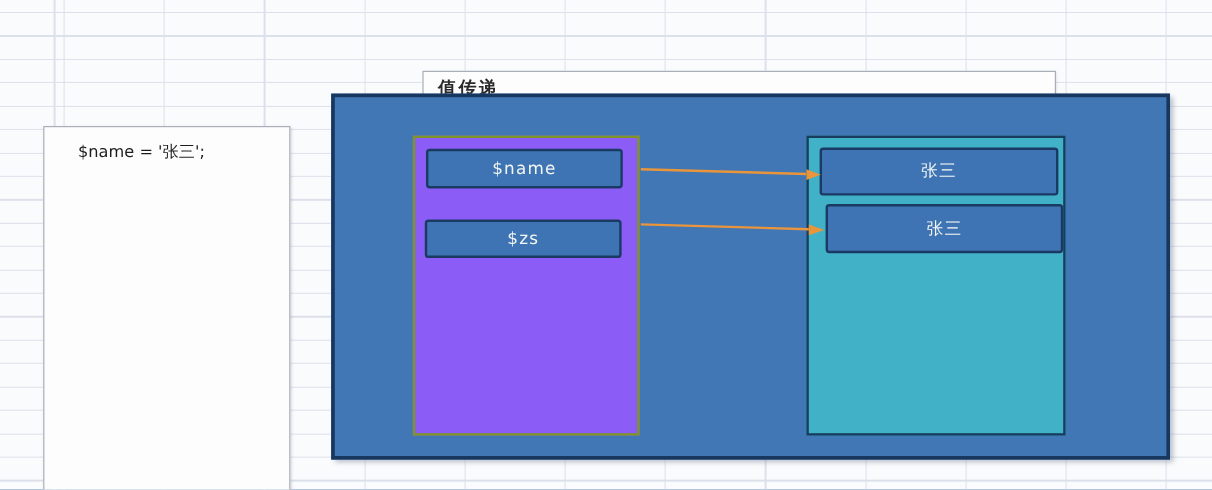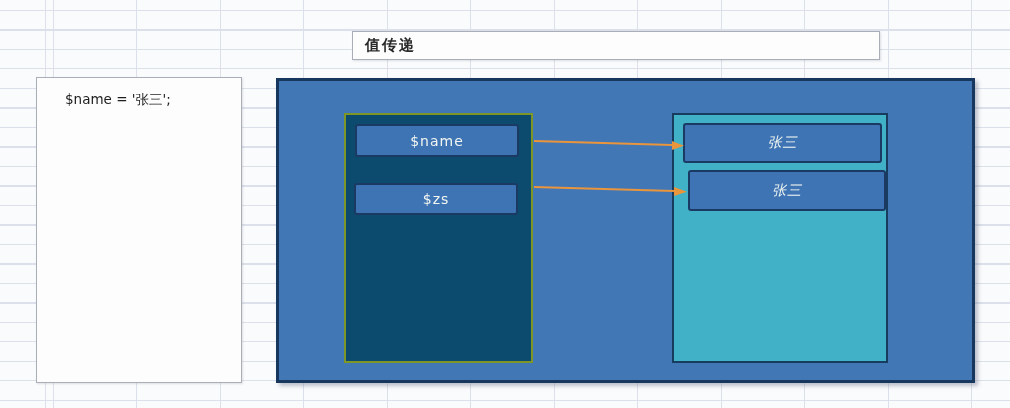--- a/index.html
+++ b/index.html
@@ -12,40 +12,40 @@
   .grid{
     position:absolute;inset:0;
     background-image:
       repeating-linear-gradient(to bottom,#dbe0ea 0 1px,transparent 1px 19.5px),
       repeating-linear-gradient(to right,#dbe0ea 0 1px,transparent 1px 83.5px);
     background-position:0 10px,53px 0;
   }
   
   .white-box{
     position:absolute;background:#fdfdfe;border:1px solid #a9aeb7;
-    box-shadow:1px 1px 2px rgba(130,138,152,.25);box-sizing:border-box;
+    box-shadow:1px 1px 2px rgba(130,138,152,.25);box-sizing:border-box;margin-top:28px;
   }
   .title-box{left:352px;top:31px;width:528px;height:29px;display:flex;align-items:center;}
   .title-text{padding-left:12px;font-size:15px;font-weight:600;color:#2a2a2a;letter-spacing:2px;}
   .code-box{left:36px;top:77px;width:206px;height:306px;padding:10px 28px;}
   .code-line{font-size:13.5px;line-height:23px;color:#1d1d1d;white-space:pre;}
   
   .main-box{
     position:absolute;left:276px;top:78px;width:699px;height:305px;
     background:#4277b6;border:3px solid #17375e;box-sizing:border-box;
     box-shadow:3px 3px 4px rgba(110,120,140,.45);
   }
   .area{position:absolute;box-sizing:border-box;}
   .naming-area{
     left:65px;top:32px;width:189px;height:250px;
-    background:#0c4a6e;border:2px solid #7e9626;
+    background:#8b5cf6;border:2px solid #7e9626;
   }
   .data-area{
     left:393px;top:32px;width:216px;height:250px;
-    background:#41b1c8;border:2px solid #173c5e;font-style:italic;
+    background:#41b1c8;border:2px solid #173c5e;
   }
   .chip{
     position:absolute;box-sizing:border-box;border-radius:3px;
     background:#3e74b4;border:2px solid #1b3a63;
     display:flex;align-items:center;justify-content:center;
     color:#f2f6f1;font-size:14px;letter-spacing:1px;
   }
   .chip-name{left:9px;top:9px;width:164px;height:33px;}
   .chip-zs{left:8px;top:68px;width:164px;height:32px;}
   .chip-val1{left:9px;top:8px;width:199px;height:40px;}

